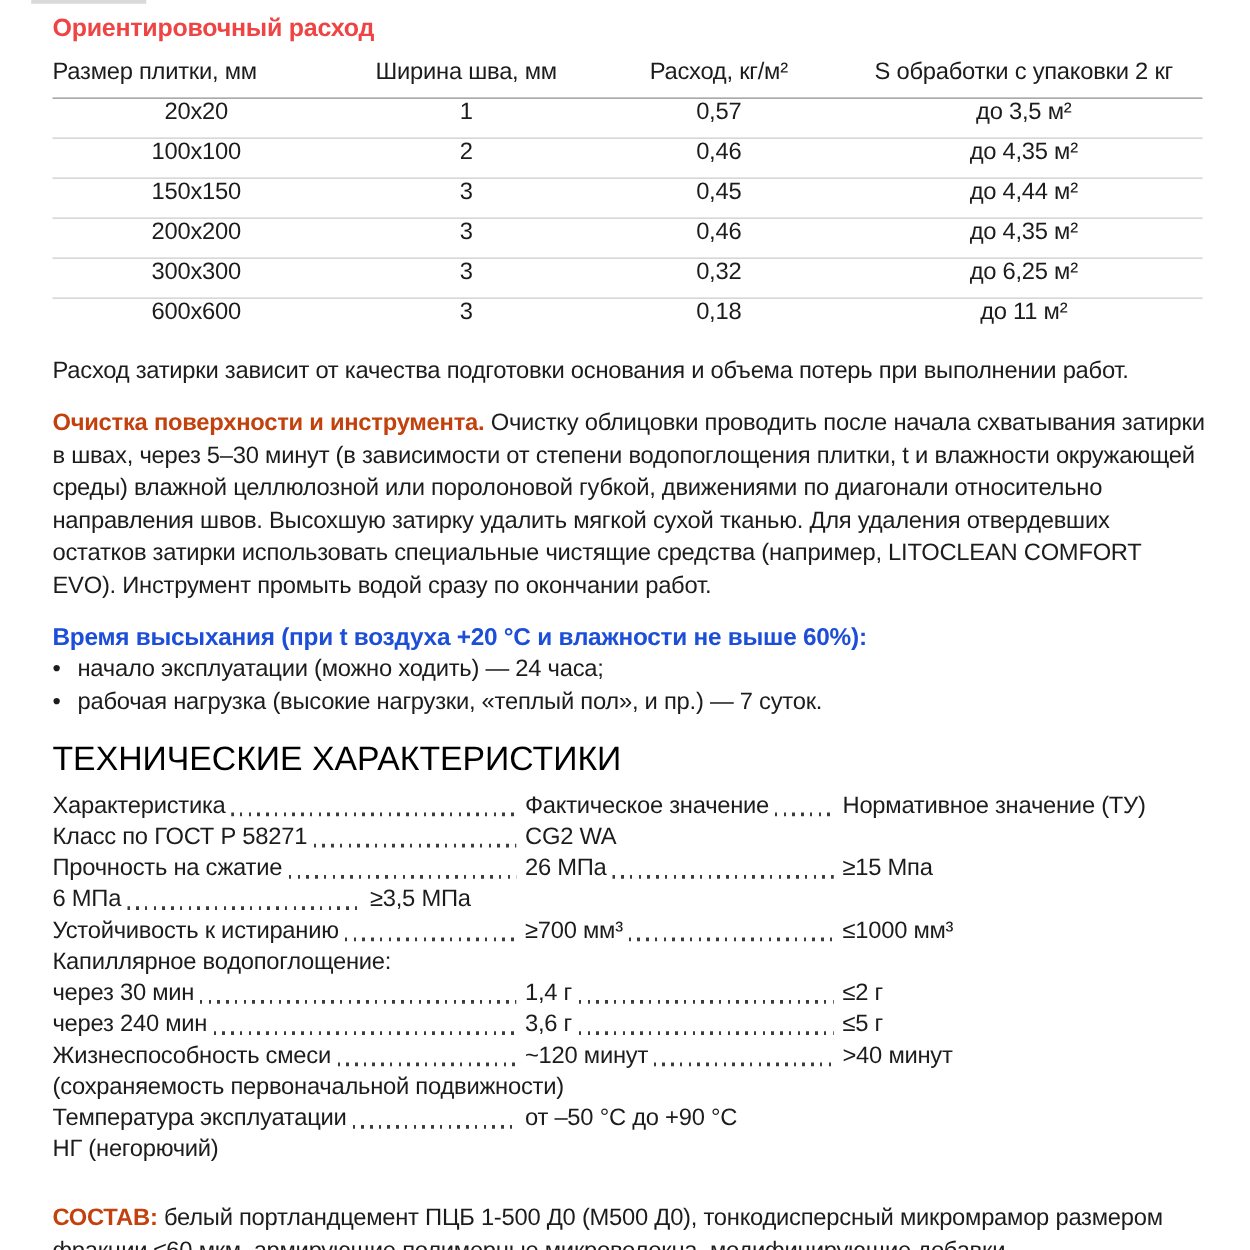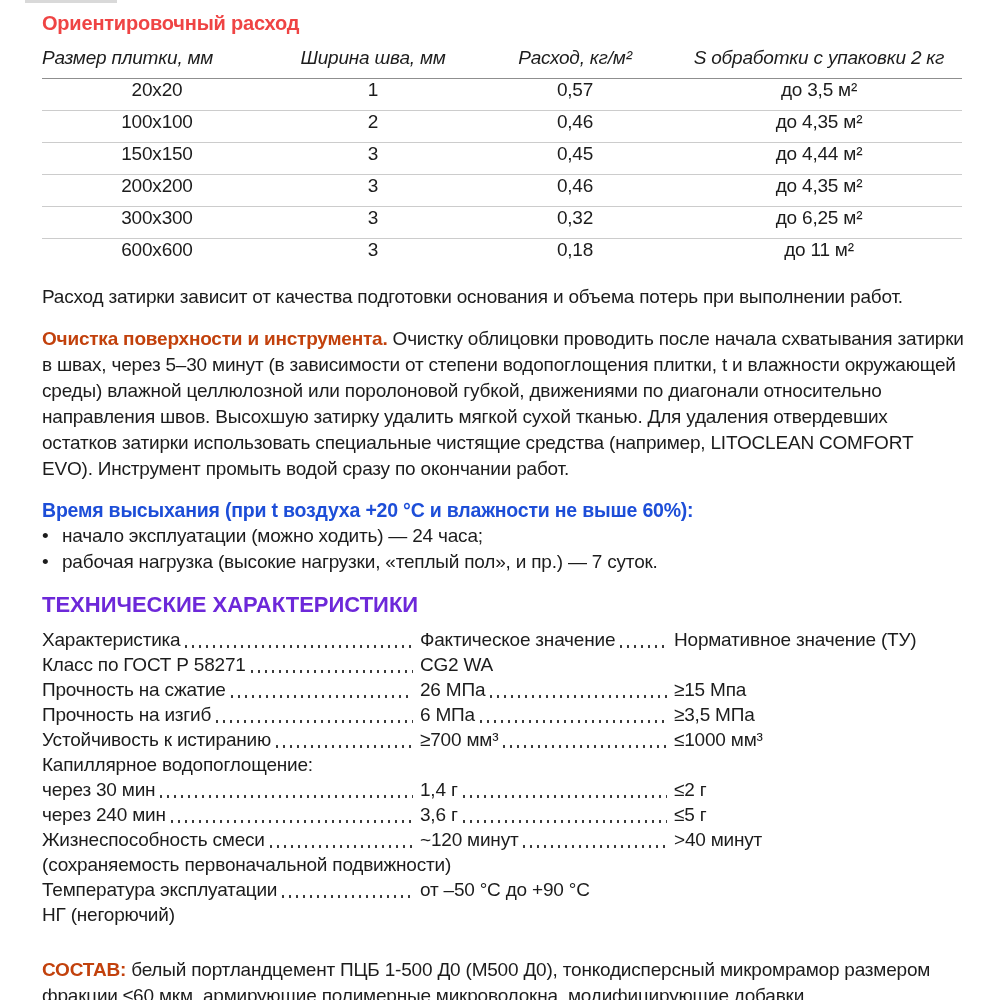--- a/index.html
+++ b/index.html
@@ -13,32 +13,32 @@
   .content { padding:10px 38px 0 42px; }
 
   .sec-title { color:#ef4444; font-weight:bold; font-size:20px; margin:2px 0 8px 0; }
 
   
   .tbl { width:920px; font-size:19px; }
   .tbl-header { display:flex; align-items:flex-end; padding:4px 0 9px 0; border-bottom:1px solid #8f8f8f; }
   .tbl-row { display:flex; height:32px; border-bottom:1px solid #cccccc; }
   .tbl-row:last-child { border-bottom:none; }
   .c1 { width:230px; } .c2 { width:202px; } .c3 { width:202px; } .c4 { width:286px; }
-  .hcell { text-align:center;font-style:italic; }
+  .hcell { text-align:center; }
   .hcell.c1 { text-align:left; }
   .dcell { text-align:center; }
 
   .para { font-size:19px; line-height:26px; margin-top:13px; width:922px; }
   .inline-head { color:#c2410c; font-weight:bold; }
 
   .drying-title { color:#1d4ed8; font-weight:bold; font-size:19.5px; margin-top:15px; line-height:26px; }
   .bullet-line { font-size:19px; line-height:26px; display:flex; }
   .bullet-mark { width:20px; }
 
-  .tech-title { color:#6d28d9; font-weight:bold; font-size:22px; margin-top:17px; letter-spacing:0; }
+  .tech-title { color:#000000; font-weight:normal; font-size:27px; margin-top:17px; letter-spacing:0; }
 
   .specs { margin-top:9px; font-size:19px; }
   .spec-row { display:flex; line-height:25px; width:922px; }
   .spec-c1 { width:378px; display:flex; }
   .spec-c1.full { width:auto; }
   .spec-c2 { width:254px; display:flex; }
   .spec-c2.auto { width:auto; }
   .spec-c3 { flex:1; }
   .dots {
     flex:1 1 auto; min-width:10px; height:3px; align-self:flex-end;
@@ -147,24 +147,20 @@
             <span class="dots"></span>
           </div>
         <div class="spec-c2">
             <span>26 МПа</span>
             <span class="dots"></span>
           </div>
         <div class="spec-c3">≥15 Мпа</div>
       </div>
 
       <div class="spec-row">
-        <div class="spec-c1">
-            <span>Прочность на изгиб</span>
-            <span class="dots"></span>
-          </div>
         <div class="spec-c2">
             <span>6 МПа</span>
             <span class="dots"></span>
           </div>
         <div class="spec-c3">≥3,5 МПа</div>
       </div>
 
       <div class="spec-row">
         <div class="spec-c1">
             <span>Устойчивость к истиранию</span>

